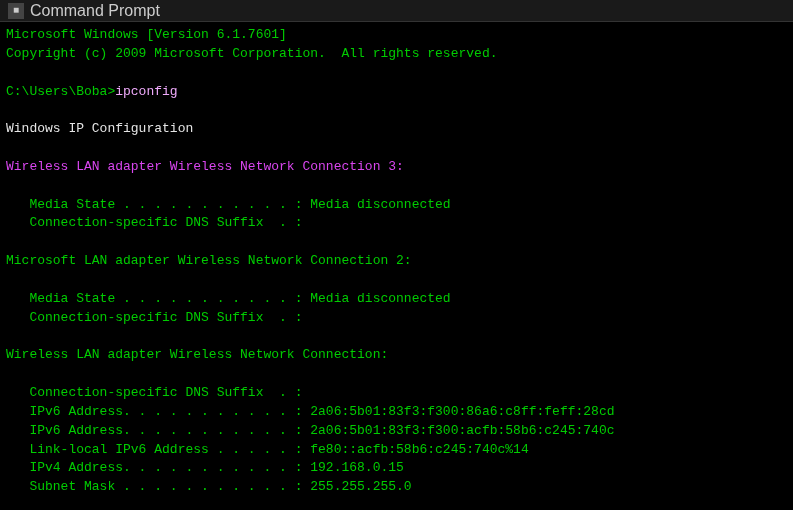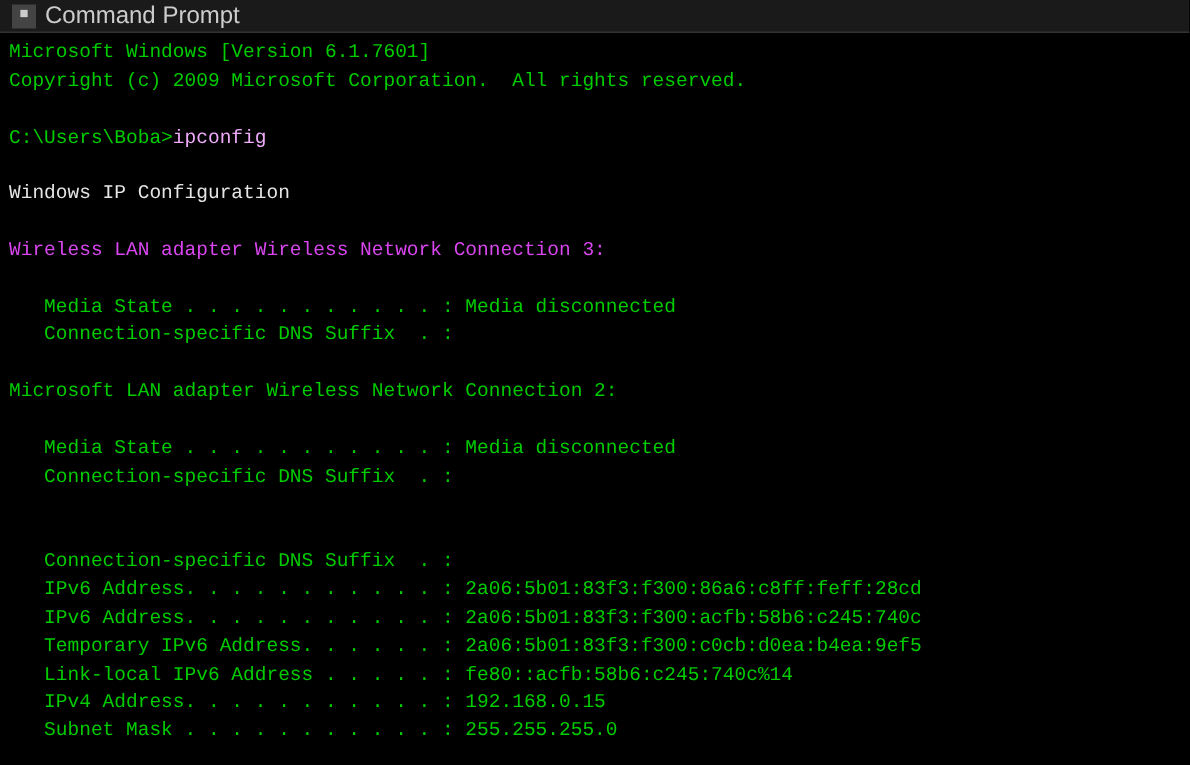--- a/index.html
+++ b/index.html
@@ -66,22 +66,22 @@
       <div class="line" style="color: #d946ef;">Wireless LAN adapter Wireless Network Connection 3:</div>
       <div class="blank"></div>
       <div class="line" style="color: rgb(0, 204, 0);">   Media State . . . . . . . . . . . : Media disconnected</div>
       <div class="line" style="color: rgb(0, 204, 0);">   Connection-specific DNS Suffix  . :</div>
       <div class="blank"></div>
       <div class="line" style="color: rgb(0, 204, 0);">Microsoft LAN adapter Wireless Network Connection 2:</div>
       <div class="blank"></div>
       <div class="line" style="color: rgb(0, 204, 0);">   Media State . . . . . . . . . . . : Media disconnected</div>
       <div class="line" style="color: rgb(0, 204, 0);">   Connection-specific DNS Suffix  . :</div>
       <div class="blank"></div>
+      <div class="line" style="color: rgb(0, 204, 0);">Wireless LAN adapter Wireless Network Connection:</div>
       <div class="blank"></div>
       <div class="line" style="color: rgb(0, 204, 0);">   Connection-specific DNS Suffix  . :</div>
       <div class="line" style="color: rgb(0, 204, 0);">   IPv6 Address. . . . . . . . . . . : 2a06:5b01:83f3:f300:86a6:c8ff:feff:28cd</div>
       <div class="line" style="color: rgb(0, 204, 0);">   IPv6 Address. . . . . . . . . . . : 2a06:5b01:83f3:f300:acfb:58b6:c245:740c</div>
-      <div class="line" style="color: rgb(0, 204, 0);">   Temporary IPv6 Address. . . . . . : 2a06:5b01:83f3:f300:c0cb:d0ea:b4ea:9ef5</div>
       <div class="line" style="color: rgb(0, 204, 0);">   Link-local IPv6 Address . . . . . : fe80::acfb:58b6:c245:740c%14</div>
       <div class="line" style="color: rgb(0, 204, 0);">   IPv4 Address. . . . . . . . . . . : 192.168.0.15</div>
       <div class="line" style="color: rgb(0, 204, 0);">   Subnet Mask . . . . . . . . . . . : 255.255.255.0</div>
     </div>
 </div>
 
 </body></html>

